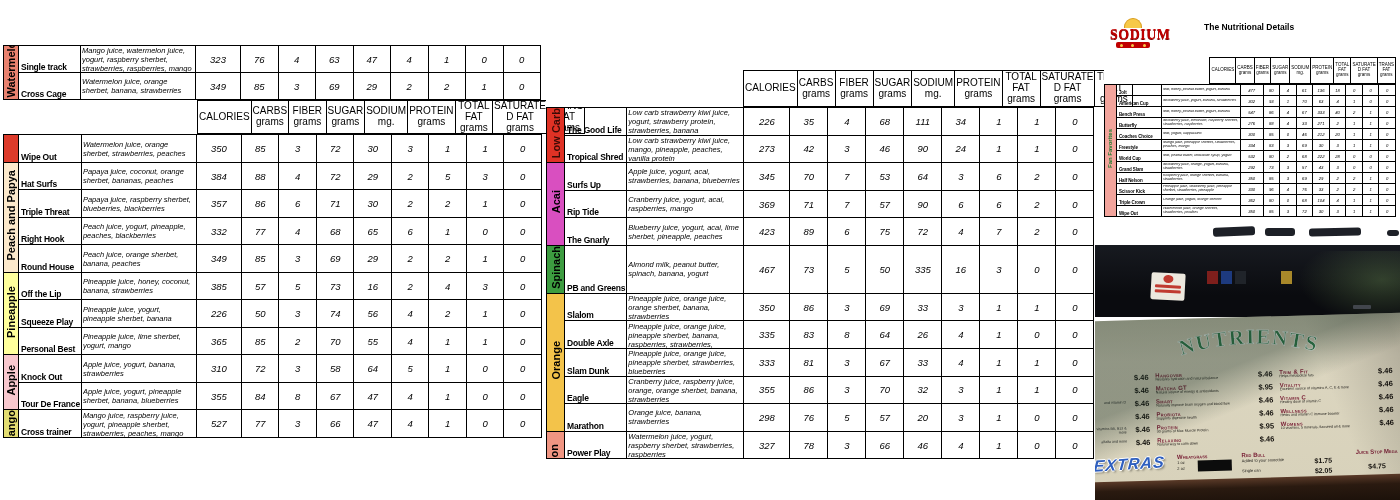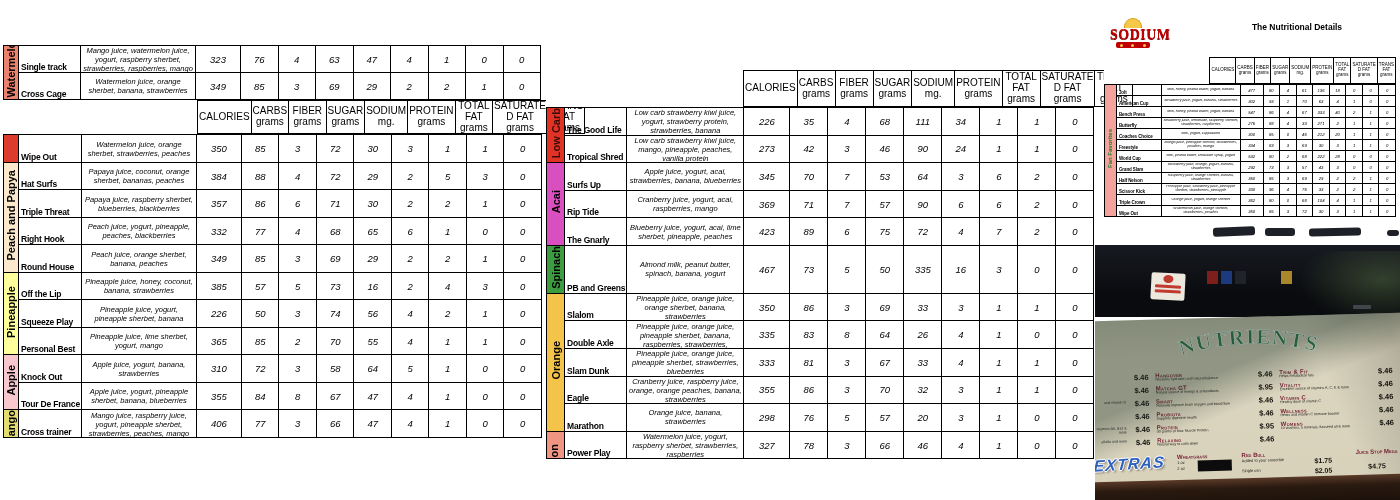--- a/index.html
+++ b/index.html
@@ -4,21 +4,21 @@
 <style>
   html,body{margin:0;padding:0;}
   body{width:1400px;height:500px;background:#ffffff;font-family:"Liberation Sans",sans-serif;position:relative;overflow:hidden;}
   #stage{position:absolute;inset:0;}
 
   
   table{border-collapse:collapse;table-layout:fixed;margin:0;}
   td,th{border:1px solid #000;padding:0 1px;overflow:hidden;vertical-align:middle;}
   .spacer-cell{border:none;background:#fff;}
   .name-cell{font-weight:bold;text-align:left;vertical-align:bottom;white-space:nowrap;padding-left:2px;}
-  .desc-cell{text-align:center;}
+  .desc-cell{text-align:left;}
   .desc-in{font-style:italic;overflow:hidden;margin:0 auto;}
   .num-cell{font-style:italic;text-align:center;}
   .col-head{font-weight:normal;text-align:center;white-space:pre-line;background:#fff;}
   .cat-cell{position:relative;padding:0;text-align:center;overflow:hidden;}
   .cat-cell .vert{display:inline-block;writing-mode:vertical-rl;transform:rotate(180deg);white-space:nowrap;font-weight:bold;}
 
   
   .bigtbl .name-cell{font-size:8.5px;letter-spacing:-0.2px;}
   .bigtbl .desc-in{font-size:7.5px;line-height:1.2;max-height:26px;}
   .bigtbl .num-cell{font-size:9.5px;}
@@ -27,21 +27,21 @@
   #left-table{position:absolute;left:3px;top:45px;}
   #lt-top tr{height:27px;}
   #lt-hdr tr{height:32px;}
   #lt-main tr{height:27.5px;}
   #mid-table{position:absolute;left:546px;top:70px;}
   #mt-hdr tr{height:36px;}
   #mt-main tr{height:27.6px;}
 
   
   #details{position:absolute;left:1104px;top:12px;width:292px;height:206px;}
-  .det-title{position:absolute;top:10px;left:100px;width:186px;text-align:center;font-weight:bold;font-size:8.5px;color:#000;}
+  .det-title{position:absolute;top:10px;left:100px;width:186px;font-weight:bold;font-size:8.5px;color:#000;}
   #det-tables{position:absolute;left:0;top:45px;}
   .smalltbl .name-cell{font-size:4.5px;letter-spacing:-0.1px;}
   .smalltbl .desc-in{font-size:3.6px;line-height:1.08;max-height:10px;}
   .smalltbl .num-cell{font-size:4.2px;}
   .smalltbl .col-head{font-size:4.5px;line-height:1.05;}
   .smalltbl .cat-cell .vert{font-size:6px;}
   #dt-hdr tr{height:26px;}
   #dt-main tr{height:11px;}
 
   
@@ -366,21 +366,21 @@
             <td class="num-cell">0</td>
           </tr>
           <tr>
             <td class="cat-cell" rowspan="1" style="background: rgb(227, 221, 114);">
               <span class="vert" style="position: absolute; top: 0px; left: 1px;">Mango</span>
             </td>
             <td class="name-cell">Cross trainer</td>
             <td class="desc-cell">
               <div class="desc-in">Mango juice, raspberry juice, yogurt, pineapple sherbet, strawberries, peaches, mango</div>
             </td>
-            <td class="num-cell">406</td>
+            <td class="num-cell">527</td>
             <td class="num-cell">77</td>
             <td class="num-cell">3</td>
             <td class="num-cell">66</td>
             <td class="num-cell">47</td>
             <td class="num-cell">4</td>
             <td class="num-cell">1</td>
             <td class="num-cell">0</td>
             <td class="num-cell">0</td>
           </tr>
         </tbody>
@@ -578,21 +578,21 @@
             <td class="num-cell">67</td>
             <td class="num-cell">33</td>
             <td class="num-cell">4</td>
             <td class="num-cell">1</td>
             <td class="num-cell">1</td>
             <td class="num-cell">0</td>
           </tr>
           <tr>
             <td class="name-cell">Eagle</td>
             <td class="desc-cell">
-              <div class="desc-in">Cranberry juice, raspberry juice, orange, orange peaches, banana, strawberries</div>
+              <div class="desc-in">Cranberry juice, raspberry juice, orange, orange sherbet, banana, strawberries</div>
             </td>
             <td class="num-cell">355</td>
             <td class="num-cell">86</td>
             <td class="num-cell">3</td>
             <td class="num-cell">70</td>
             <td class="num-cell">32</td>
             <td class="num-cell">3</td>
             <td class="num-cell">1</td>
             <td class="num-cell">1</td>
             <td class="num-cell">0</td>

